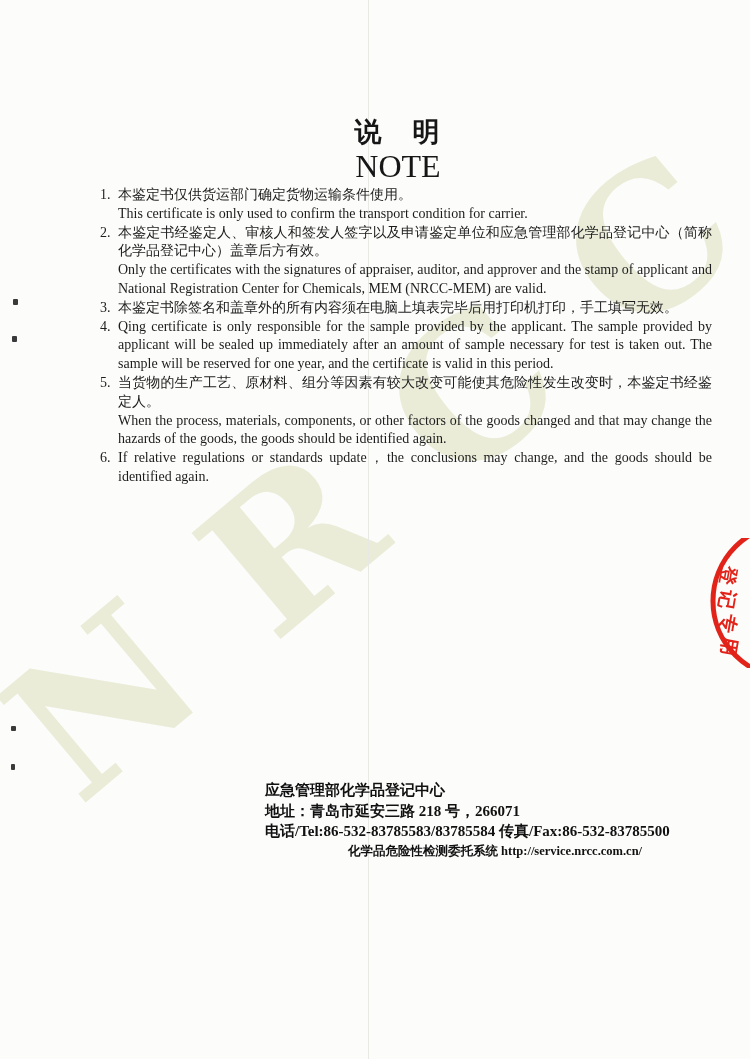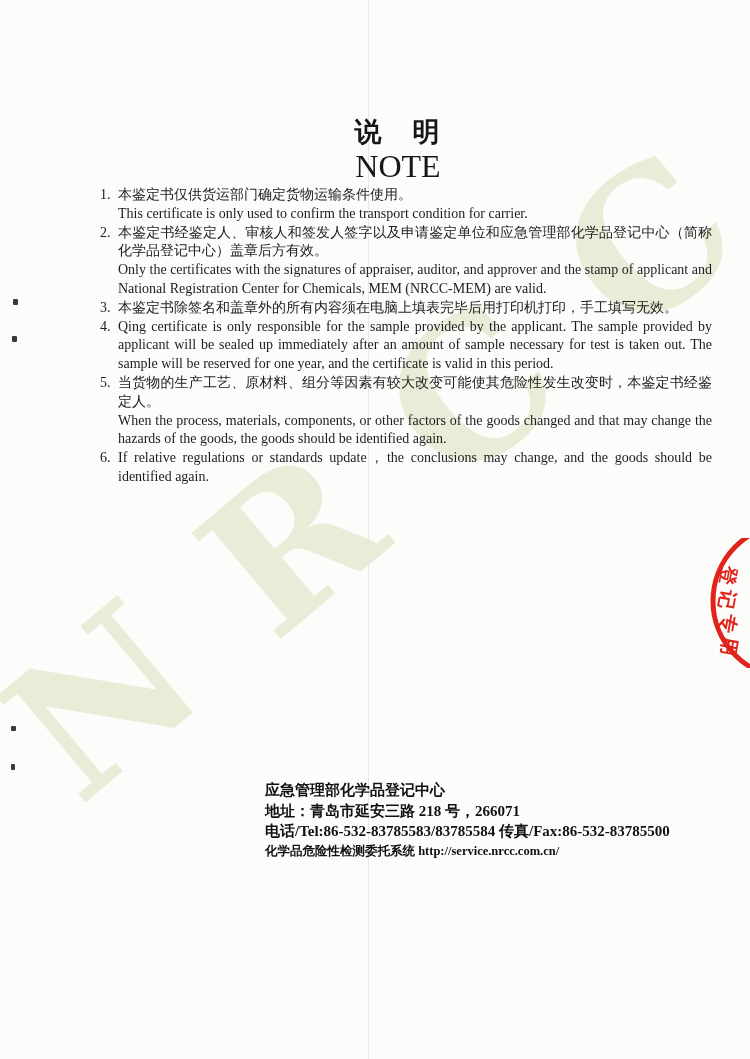--- a/index.html
+++ b/index.html
@@ -51,21 +51,21 @@
   .note .num{flex:none;width:18px;}
   .note .body{flex:1;}
   .note .zh{text-align:justify;}
   .note .en{text-align:justify;font-family:Liberation Serif, serif;}
   
   .footer{
     position:absolute;left:265px;top:780px;width:460px;
     font-size:15px;font-weight:bold;line-height:20.6px;color:#111;
     z-index:3;
   }
-  .footer .small{font-size:12.5px;font-weight:600;line-height:19.2px;}
+  .footer .small{font-size:12.5px;font-weight:600;line-height:19.2px;text-align:center;}
   
   .stamp{
     position:absolute;right:0;top:538px;width:40px;height:130px;z-index:4;
   }
 </style>
 </head>
 <body>
 
 <div class="page">
 

